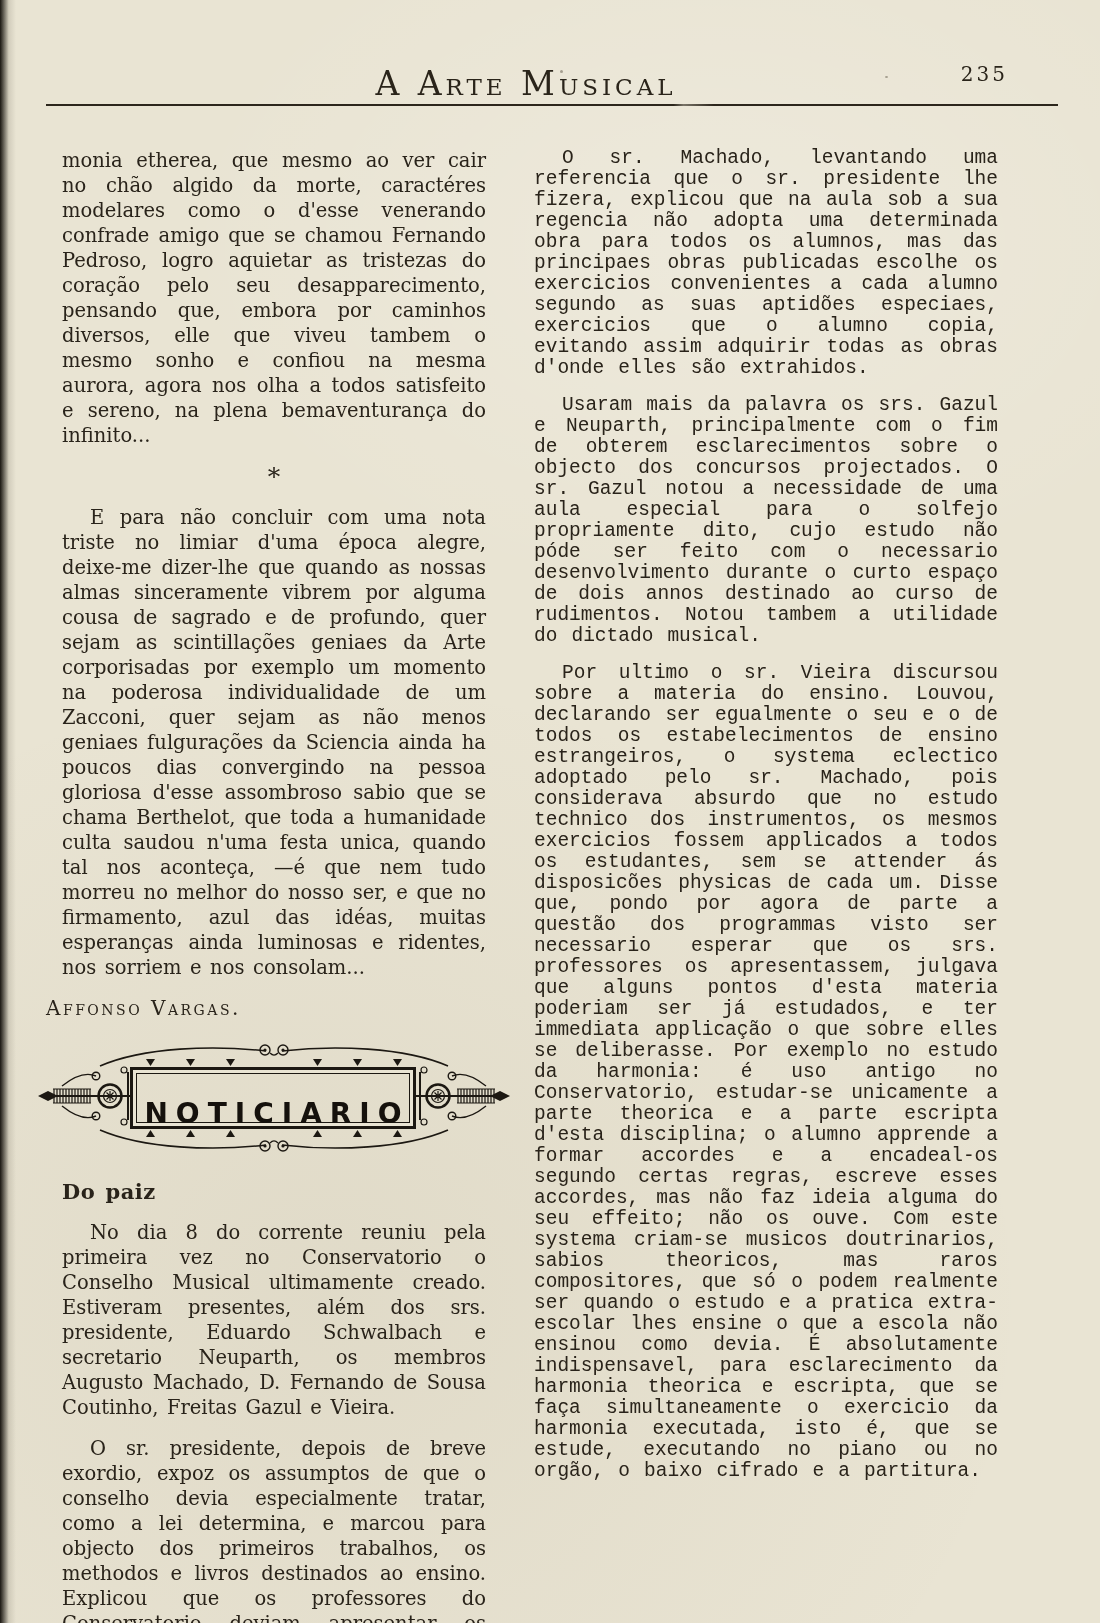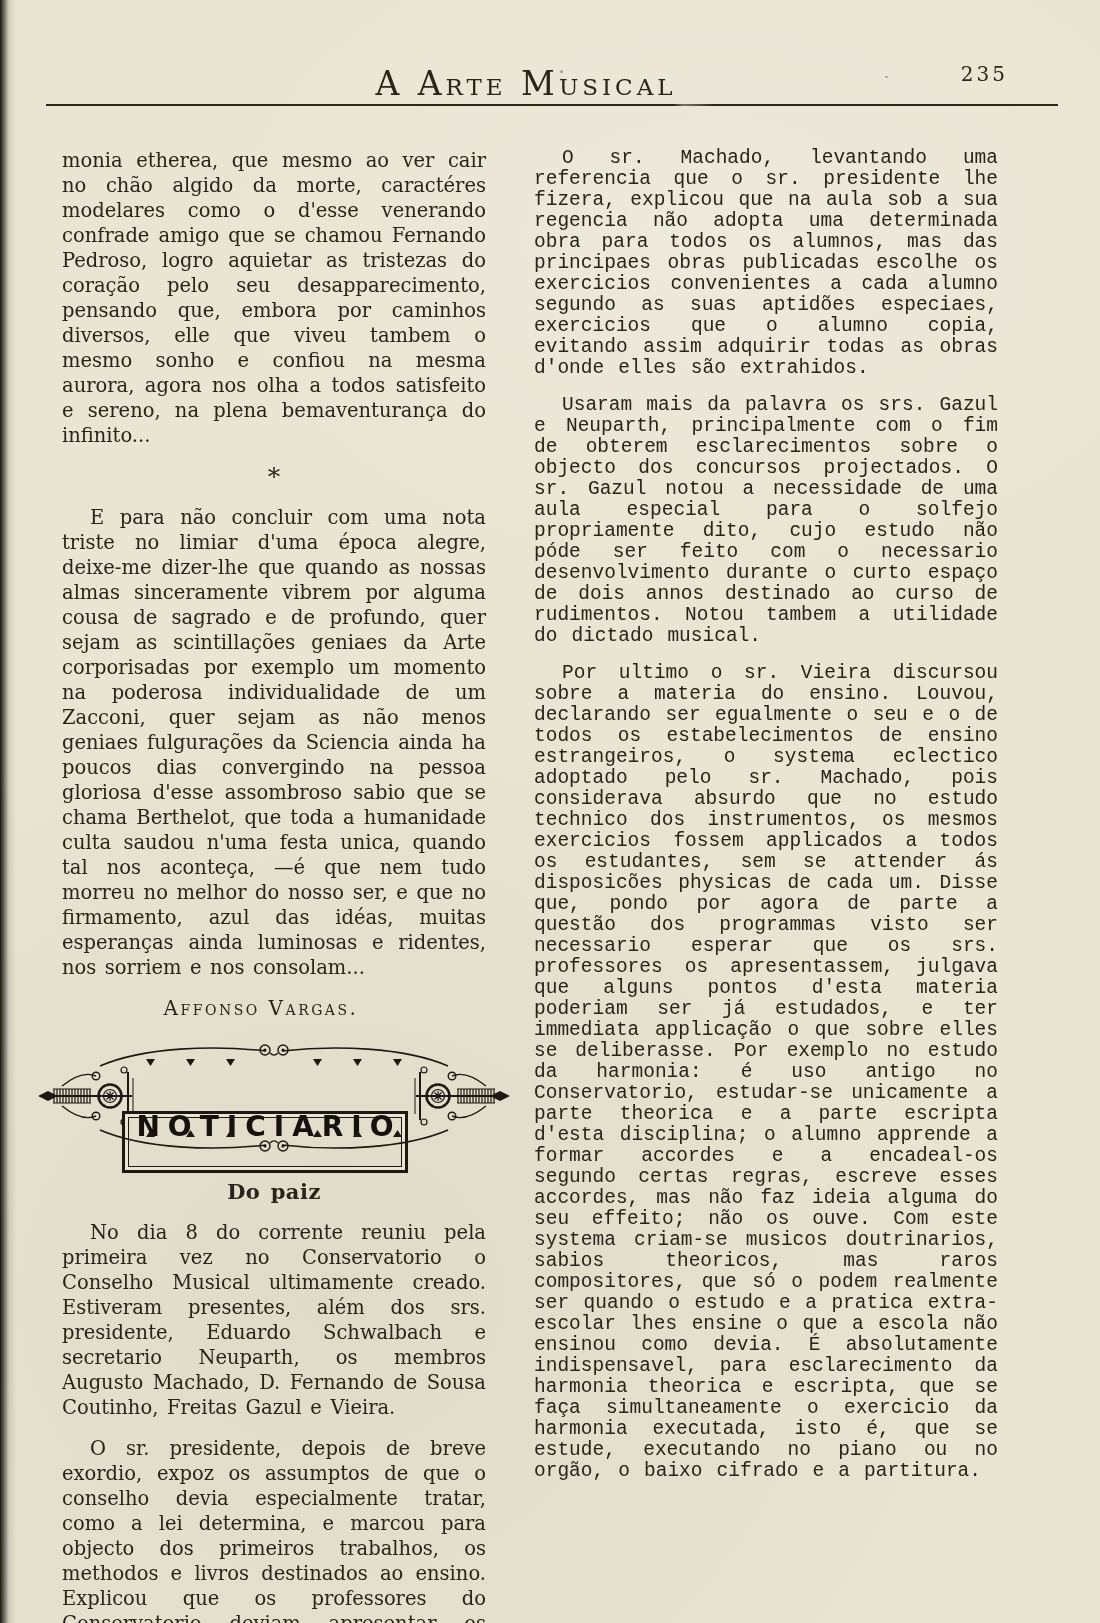--- a/index.html
+++ b/index.html
@@ -37,45 +37,45 @@
 
   
   .col { position:absolute; top:132px; text-align:justify; }
   .col-left  { left:46px;  width:456px; font-size:19.5px; line-height:25px; }
   .col-right { left:518px; width:496px; font-size:19.5px; line-height:21px;font-family:Liberation Mono, monospace; }
   .col p { margin:16px; word-spacing:.12em; }
   .col p.indent { text-indent:28px; }
 
   .star-sep { text-align:center; font-size:25px; line-height:25px; margin:16px 0 8px; }
   .signature {
-    text-align:center; padding-right:26px; margin-top:6px;
+    text-align:left; padding-right:26px; margin-top:6px;
     font-variant:small-caps; letter-spacing:2.5px; font-size:20px;
   }
 
   
   .banner-wrap { position:relative; width:456px; height:122px; margin:20px auto 2px; }
   .banner-box {
-    position:absolute; left:76px; top:26px; width:280px; height:56px;
+    position:absolute; left:84px; top:26px; width:280px; height:56px;
     border:3px solid #1c1812; background:transparent;
     box-shadow: inset 0 0 0 3px #e9e4d3, inset 0 0 0 4px #1c1812;
-    display:flex; align-items:flex-start; justify-content:center;margin-top:44px;
+    display:flex; align-items:flex-end; justify-content:center;
   }
   .banner-title {
     font-family:"DejaVu Sans", "Liberation Sans", sans-serif;
     font-weight:bold; font-size:28px; letter-spacing:8px; text-indent:8px;
     color:#15110c; white-space:nowrap;
   }
   .orn { position:absolute; }
   .orn-top    { left:50%; transform:translateX(-50%); top:-2px; }
   .orn-bottom { left:50%; transform:translateX(-50%); top:86px; }
   .orn-left   { left:-8px;  top:19px; }
   .orn-right  { right:-8px; top:19px; }
 
   .subsection-title {
-    text-align:center; font-weight:bold; font-size:21px;
+    text-align:left; font-weight:bold; font-size:21px;
     letter-spacing:.5px; margin:14px 0 12px; text-indent:0 !important;
   }
 </style>
 </head>
 <body>
 
 <div class="page">
   <div class="spine"></div>
   <div class="speck" style="left:560px;top:70px;width:3px;height:3px;"></div>
   <div class="speck" style="left:885px;top:76px;width:3px;height:2px;"></div>

